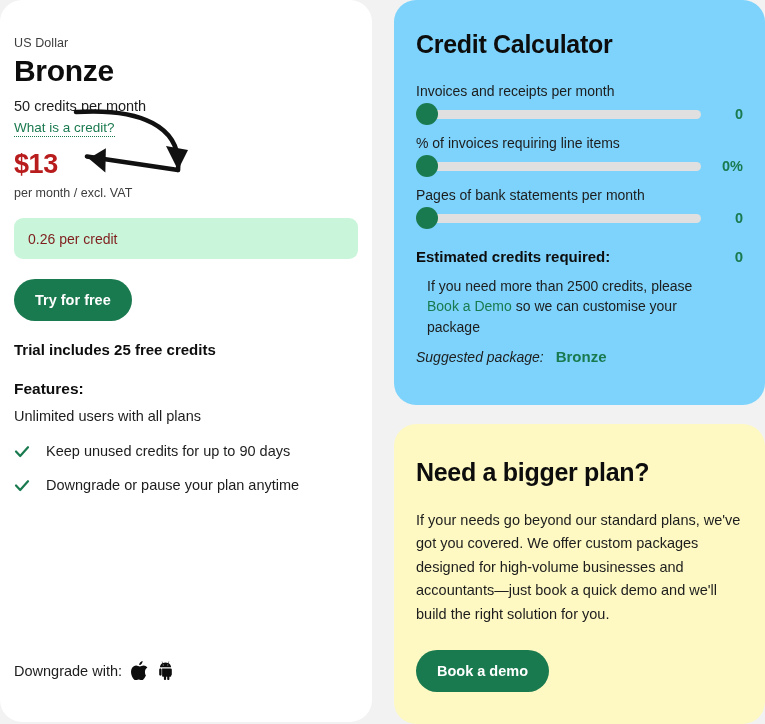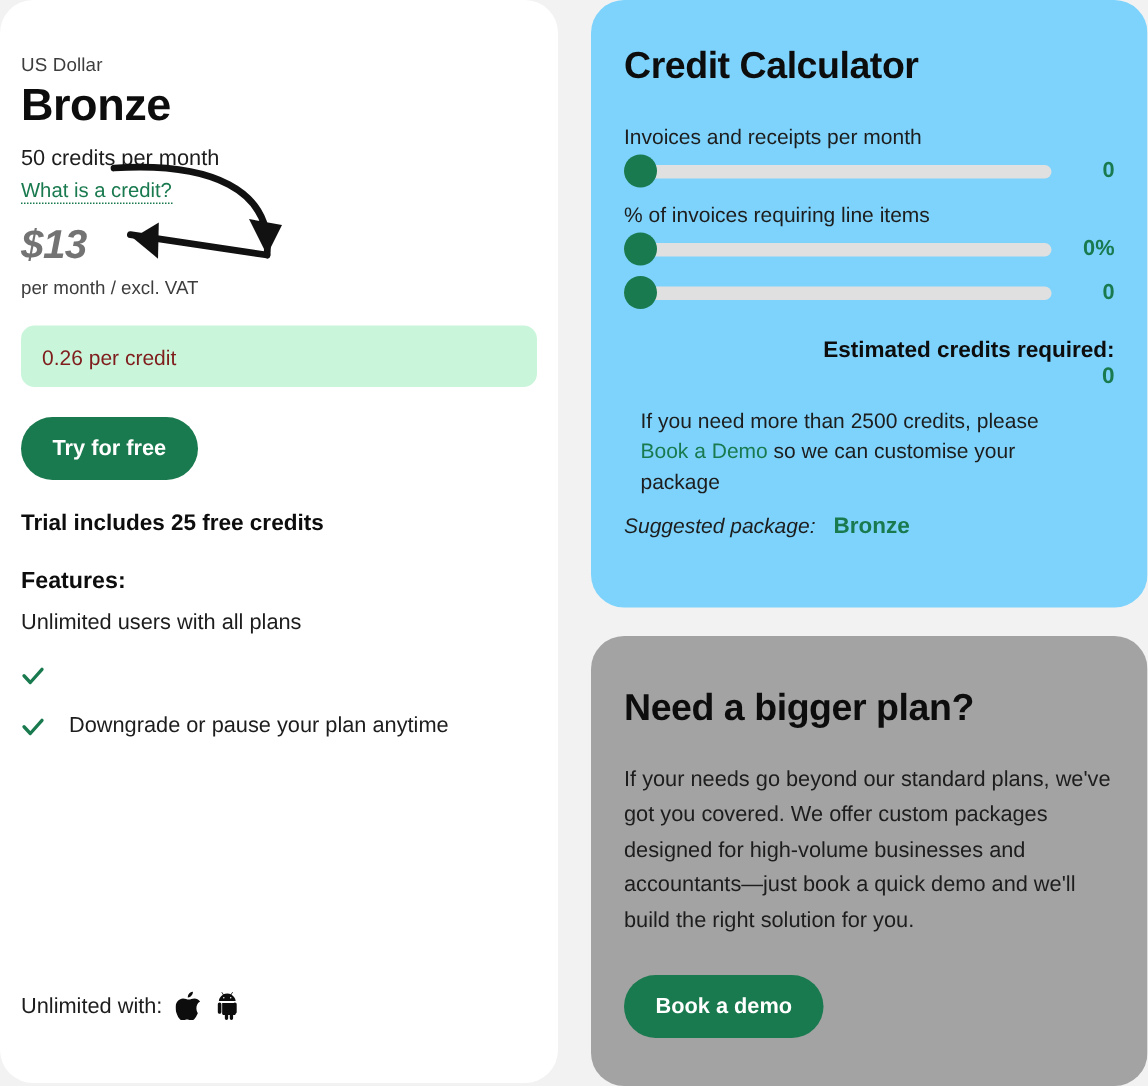--- a/index.html
+++ b/index.html
@@ -51,24 +51,23 @@
     font-size: 13.5px;
     color: #1a7a4f;
     border-bottom: 1px dotted #1a7a4f;
     padding-bottom: 1px;
     margin: 0 0 12px 0;
     cursor: pointer;
   }
   .price {
     font-size: 27px;
     font-weight: 700;
-    color: #737373;
+    color: #b91c1c;
     margin: 0 0 6px 0;
     letter-spacing: -0.4px;
-    font-style: italic;
   }
   .price-note {
     font-size: 12.5px;
     color: #3d3d3d;
     margin: 0 0 18px 0;
   }
   .per-credit-pill {
     background: #c9f5da;
     border-radius: 9px;
     height: 41px;
@@ -199,24 +198,23 @@
   }
   .slider-value {
     font-size: 14.5px;
     font-weight: 700;
     color: #1a7a4f;
     min-width: 30px;
     text-align: right;
   }
   .est-row {
     display: flex;
-    align-items: flex-end;
+    align-items: flex-start;
     justify-content: space-between;
     margin: 22px 0 6px 0;
-    flex-direction: column;
   }
   .est-label {
     font-size: 15px;
     font-weight: 700;
     color: #0d0d0d;
   }
   .est-value {
     font-size: 15px;
     font-weight: 700;
     color: #1a7a4f;
@@ -235,21 +233,21 @@
   .suggest-row {
     display: flex;
     align-items: baseline;
     gap: 12px;
     margin-top: 4px;
   }
   .suggest-label { font-size: 14px; color: #1d1d1d; font-style: italic; }
   .suggest-value { font-size: 15px; font-weight: 700; color: #1a7a4f; }
 
   .bigger-card {
-    background: #a3a3a3;
+    background: #fef9c3;
     border-radius: 22px;
     width: 371px;
     height: 300px;
     margin-top: 19px;
     padding: 34px 22px 0 22px;
   }
   .bigger-title {
     font-size: 25px;
     font-weight: 700;
     color: #0d0d0d;
@@ -286,33 +284,34 @@
 
     <div class="features-head">Features:</div>
     <div class="feature-plain">Unlimited users with all plans</div>
 
     <div class="feature-row">
       <span class="check-icon">
         <svg viewBox="0 0 16 16" width="16" height="16" aria-hidden="true">
           <path d="M2 7.5 L6.2 12 L14 3.2" fill="none" stroke="currentColor" stroke-width="2.2" stroke-linecap="round" stroke-linejoin="round"></path>
         </svg>
       </span>
+      <span class="feature-text">Keep unused credits for up to 90 days</span>
     </div>
 
     <div class="feature-row">
       <span class="check-icon">
         <svg viewBox="0 0 16 16" width="16" height="16" aria-hidden="true">
           <path d="M2 7.5 L6.2 12 L14 3.2" fill="none" stroke="currentColor" stroke-width="2.2" stroke-linecap="round" stroke-linejoin="round"></path>
         </svg>
       </span>
       <span class="feature-text">Downgrade or pause your plan anytime</span>
     </div>
 
     <div class="compat-row">
-      <span class="compat-label">Unlimited with:</span>
+      <span class="compat-label">Downgrade with:</span>
       <span class="os-icon">
         <svg viewBox="0 0 17 19" width="17" height="19" aria-hidden="true">
           <path fill="currentColor" d="M11.6 0c.1 1-.3 2-.9 2.7-.6.8-1.6 1.4-2.5 1.3-.1-1 .4-2 .9-2.6C9.8.6 10.8.1 11.6 0zM14.9 14.3c-.4 1-.6 1.4-1.1 2.3-.7 1.2-1.8 2.7-3.1 2.7-1.1 0-1.4-.7-3-.7-1.6 0-1.9.7-3 .7-1.3 0-2.3-1.3-3-2.5C-.3 13.3-.5 9.2 1 7c1-1.5 2.6-2.4 4.1-2.4 1.5 0 2.5.8 3.8.8 1.2 0 2-.8 3.8-.8 1.3 0 2.7.7 3.7 2-3.3 1.8-2.7 6.4-1.5 7.7z"></path>
         </svg>
       </span>
       <span class="os-icon">
         <svg viewBox="0 0 17 19" width="17" height="19" aria-hidden="true">
           <path fill="currentColor" d="M3.4 7.4c-.7 0-1.2.5-1.2 1.2v5c0 .7.5 1.2 1.2 1.2s1.2-.5 1.2-1.2v-5c0-.7-.6-1.2-1.2-1.2zM13.6 7.4c-.7 0-1.2.5-1.2 1.2v5c0 .7.5 1.2 1.2 1.2s1.2-.5 1.2-1.2v-5c0-.7-.5-1.2-1.2-1.2zM5.1 7.6v7.1c0 .6.4 1 1 1h.8v2.2c0 .6.5 1.1 1.1 1.1.6 0 1.1-.5 1.1-1.1v-2.2h1.1v2.2c0 .6.5 1.1 1.1 1.1.6 0 1.1-.5 1.1-1.1v-2.2h.8c.6 0 1-.4 1-1V7.6H5.1zM11.3 2.1l.9-1.4c.1-.1 0-.3-.1-.3-.1-.1-.3 0-.3.1l-.9 1.4C10.3 1.6 9.4 1.4 8.5 1.4s-1.8.2-2.5.5L5.1.5C5 .4 4.9.4 4.8.4c-.1.1-.2.2-.1.3l.9 1.4C4.1 3 3 4.5 2.9 6.3h11.2c-.1-1.8-1.2-3.3-2.8-4.2zM6.2 4.6c-.3 0-.5-.2-.5-.5s.2-.5.5-.5.5.2.5.5-.2.5-.5.5zm4.6 0c-.3 0-.5-.2-.5-.5s.2-.5.5-.5.5.2.5.5-.2.5-.5.5z"></path>
         </svg>
       </span>
@@ -347,20 +346,21 @@
         <div class="slider-label">% of invoices requiring line items</div>
         <div class="slider-row">
           <div class="track">
             <div class="thumb" style="left: calc(0%);"></div>
           </div>
           <div class="slider-value">0%</div>
         </div>
       </div>
 
       <div class="slider-block">
+        <div class="slider-label">Pages of bank statements per month</div>
         <div class="slider-row">
           <div class="track">
             <div class="thumb" style="left: calc(0%);"></div>
           </div>
           <div class="slider-value">0</div>
         </div>
       </div>
 
       <div class="est-row">
         <span class="est-label">Estimated credits required:</span>

